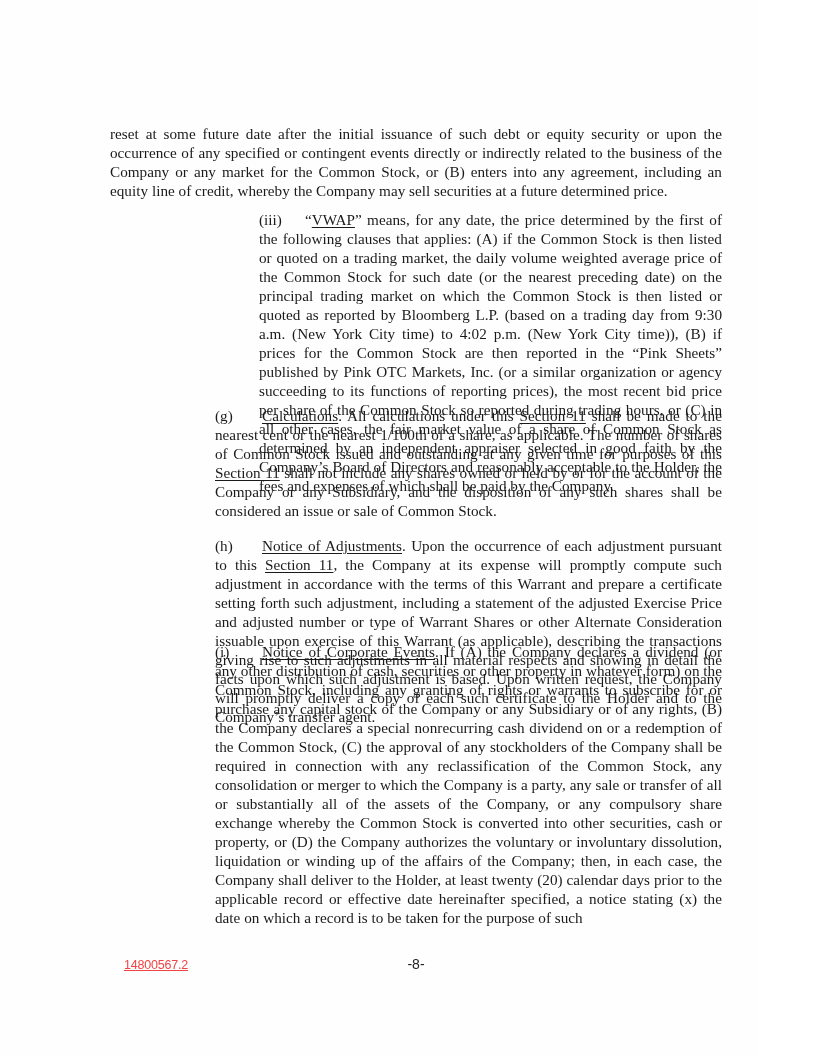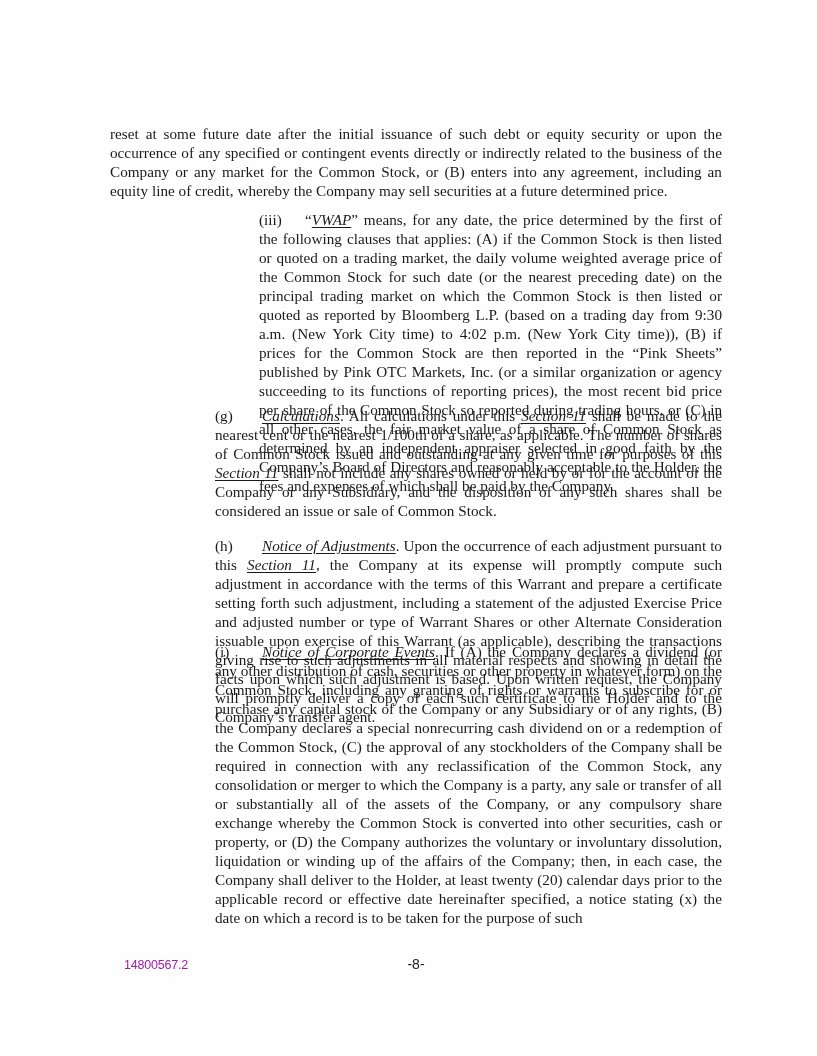--- a/index.html
+++ b/index.html
@@ -8,35 +8,35 @@
       position: absolute; left: 0; top: 0; width: 758px; height: 1056px;
       background: #fefefe;
     }
     .text-block {
       position: absolute; left: 110px; width: 612px;
       font-family: "Liberation Serif", "DejaVu Serif", serif;
       font-size: 15.2px; line-height: 19px; color: #1a1a1a;
       text-align: justify; letter-spacing: 0.02px;
     }
     .para { margin: 0; text-align: justify; }
-    .u { text-decoration: underline; text-underline-offset: 2px; font-style: italic; }
+    .u { text-decoration: underline; text-underline-offset: 2px; }
     .lbl { display: inline-block; }
     .p1 { top: 124px; }
     .p-iii { top: 210px; }
     .p-g { top: 406px; }
     .p-h { top: 536px; }
     .p-i { top: 642px; }
     .indent-iii { padding-left: 149px; }
     .indent-sec { padding-left: 105px; }
     .lbl-iii { width: 46px; }
     .lbl-sec { width: 47px; }
     .footer-id {
       position: absolute; left: 124px; top: 958px;
       font-family: "Liberation Sans", "DejaVu Sans", sans-serif;
-      font-size: 12.5px; color: #a21caf; letter-spacing: -0.2px;
+      font-size: 12.5px; color: #ef4444; letter-spacing: -0.2px; text-decoration: underline;
     }
     .footer-page {
       position: absolute; left: 403px; top: 956px; width: 26px; text-align: center;
       font-family: "Liberation Sans", "DejaVu Sans", sans-serif;
       font-size: 14px; color: #222;
     }
   </style>
 </head>
 <body>
 

